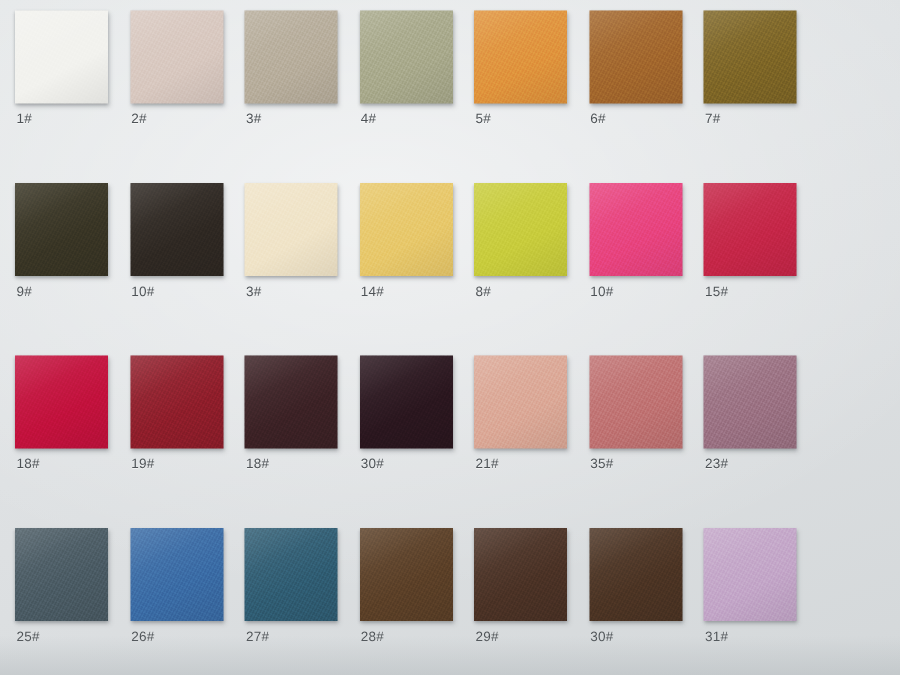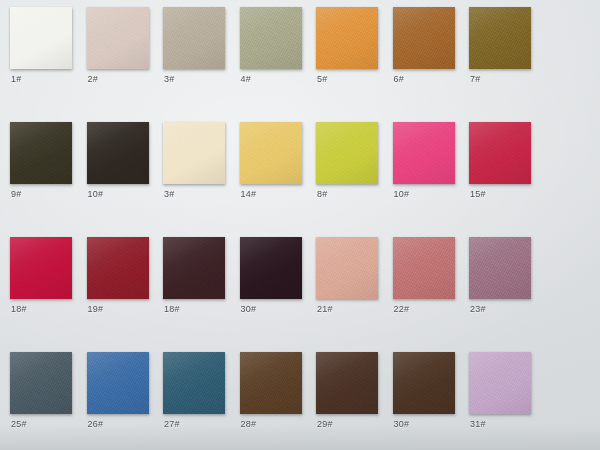--- a/index.html
+++ b/index.html
@@ -212,21 +212,21 @@
           <div class="weave"></div>
           <div class="sheen"></div>
         </div>
         <div class="label">21#</div>
       </div>
       <div class="cell" style="left: 392.5px; top: 237px; width: 62px;">
         <div class="swatch" style="height: 62px; background: rgb(191, 114, 114);">
           <div class="weave"></div>
           <div class="sheen"></div>
         </div>
-        <div class="label">22#</div>
+        <div class="label">35#</div>
       </div>
       <div class="cell" style="left: 469px; top: 237px; width: 62px;">
         <div class="swatch" style="height: 62px; background: rgb(154, 113, 130);">
           <div class="weave"></div>
           <div class="sheen"></div>
         </div>
         <div class="label">23#</div>
       </div>
       <div class="cell" style="left: 10px; top: 352px; width: 62px;">
         <div class="swatch" style="height: 62px; background: rgb(74, 90, 99);">

